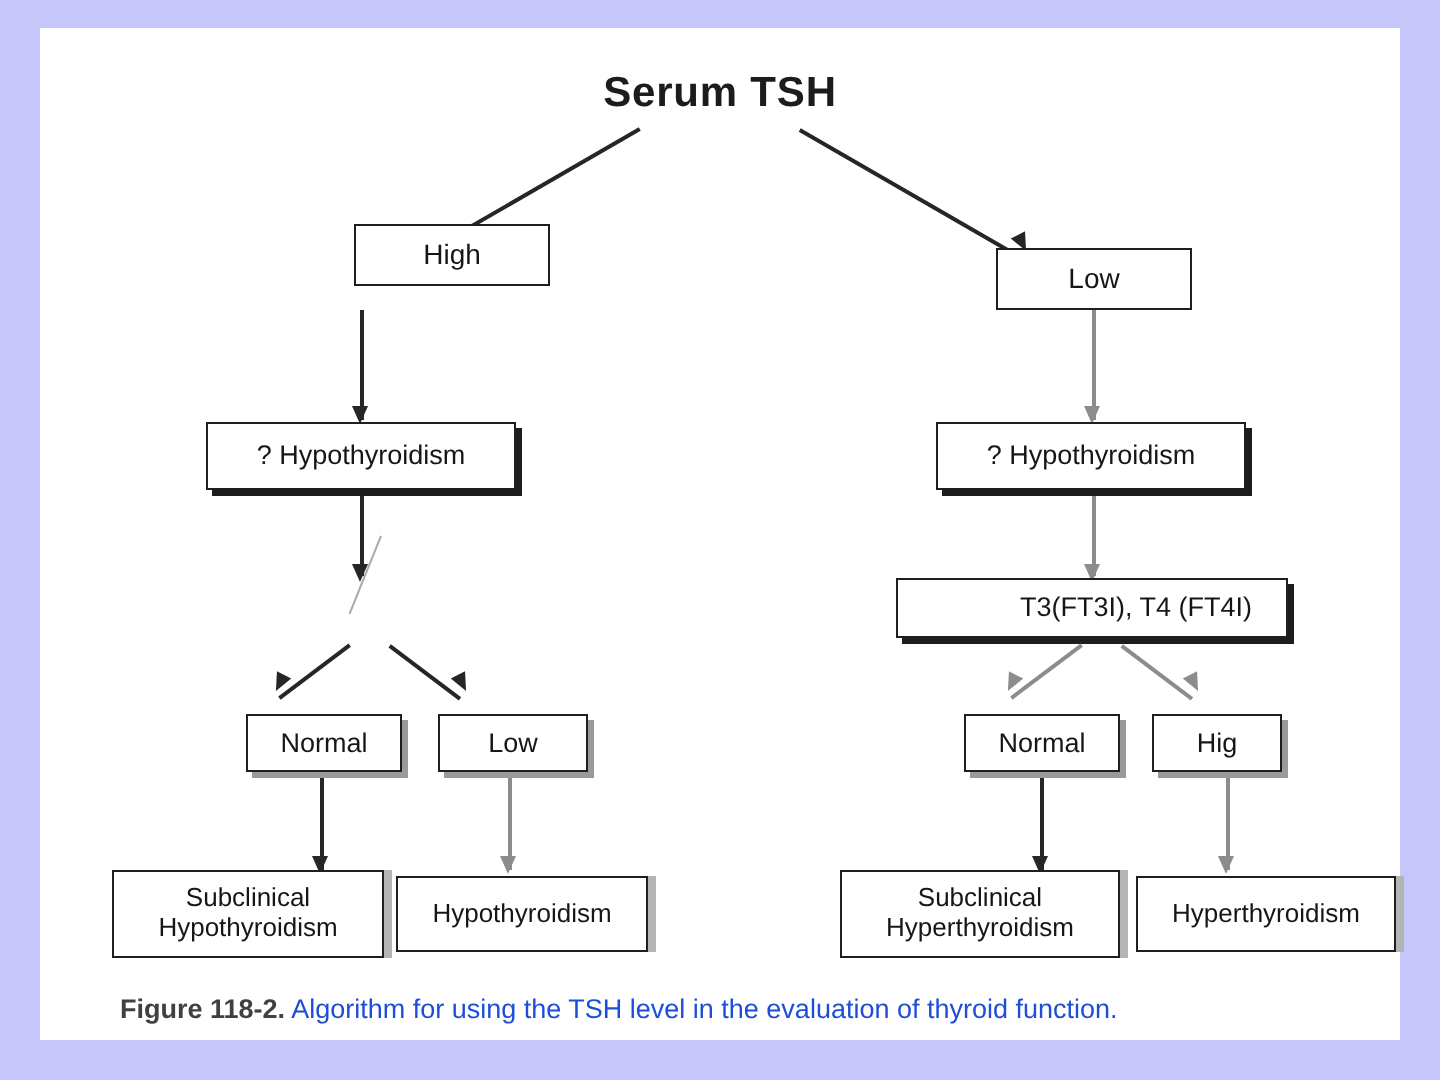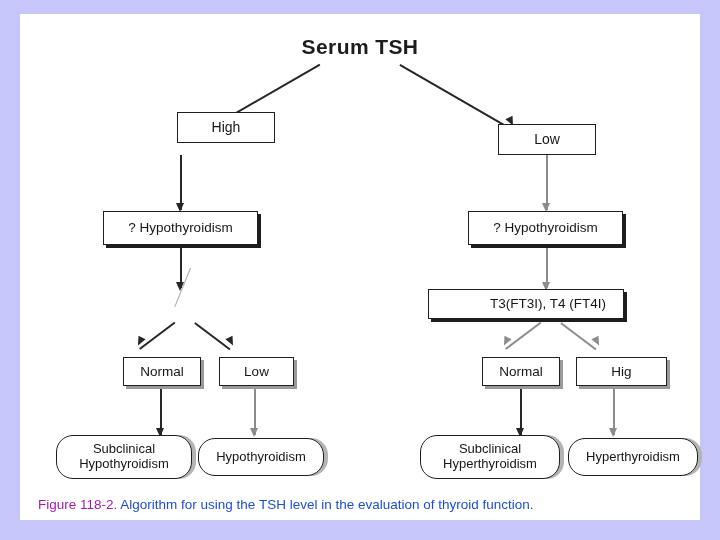--- a/index.html
+++ b/index.html
@@ -60,21 +60,21 @@
     align-items: center;
     justify-content: center;
     text-align: center;
     line-height: 1.12;
     font-size: 13.5px;
     white-space: pre-line;
   }
   
   .sh-dark  { box-shadow: 3px 3px 0 0 #1d1d1d; }
   .sh-soft  { box-shadow: 3px 3px 0 0 #9a9a9a; text-align: center; }
-  .sh-right { box-shadow: 4px 0 0 0 #b4b4b4; border-radius: 17px; }
+  .sh-right { box-shadow: 4px 0 0 0 #b4b4b4; }
 
   
   .ridge::before {
     content: "";
     position: absolute;
     left: -6px;
     top: -6px;
     width: 100%;
     height: 100%;
     background: #bdbdbd;
@@ -121,22 +121,23 @@
   #caption {
     position: absolute;
     left: 18px;
     top: 483px;
     width: 650px;
     font-size: 13.5px;
     color: #2a2a2a;
     white-space: nowrap;
   }
   #caption .cap-label {
-    font-weight: normal;
-    color: #a21caf;
+    font-weight: bold;
+    color: #404040;
+    margin-left: 22px;
   }
   #caption .cap-text {
     color: #1d4ed8;
   }
 </style>
 </head>
 <body>
 
 <div id="slide">
   <div id="figure">
@@ -186,31 +187,31 @@
     <div class="node ridge" style="left:478px; top:110px; width:98px; height:31px; font-size:14px;">Low</div>
 
     <div class="vline grey" style="left:526px; top:141px; height:55px;"></div>
     <div class="arrowhead grey" style="left:522px; top:189px;"></div>
 
     <div class="node sh-dark" style="left:448px; top:197px; width:155px; height:34px;">? Hypothyroidism</div>
 
     <div class="vline grey" style="left:526px; top:234px; height:40px;"></div>
     <div class="arrowhead grey" style="left:522px; top:268px;"></div>
 
-    <div class="node sh-dark" style="left:408px; top:275px; width:196px; height:30px;padding-left:44px;">T3(FT3I), T4 (FT4I)</div>
+    <div class="node sh-dark" style="left:428px; top:275px; width:196px; height:30px;padding-left:44px;">T3(FT3I), T4 (FT4I)</div>
 
     <div class="diag grey" style="left:521px; top:308px; width:44px; transform: rotate(143deg);"></div>
     <div class="arrowhead grey rot-ls" style="left:482px; top:323px;"></div>
 
     <div class="diag grey" style="left:541px; top:308px; width:44px; transform: rotate(37deg);"></div>
     <div class="arrowhead grey rot-rs" style="left:573px; top:323px;"></div>
 
     <div class="node sh-soft" style="left:462px; top:343px; width:78px; height:29px;">Normal</div>
 
-    <div class="node sh-soft" style="left:556px; top:343px; width:91px; height:29px;">Hig</div>
+    <div class="node sh-soft" style="left:556px; top:343px; width:65px; height:29px;">Hig</div>
 
     <div class="vline" style="left:500px; top:375px; height:46px;"></div>
     <div class="arrowhead" style="left:496px; top:414px;"></div>
 
     <div class="vline grey" style="left:593px; top:375px; height:46px;"></div>
     <div class="arrowhead grey" style="left:589px; top:414px;"></div>
 
     <div class="node sh-right" style="left:400px; top:421px; width:140px; height:44px; font-size:13px;">Subclinical
 Hyperthyroidism</div>
 

